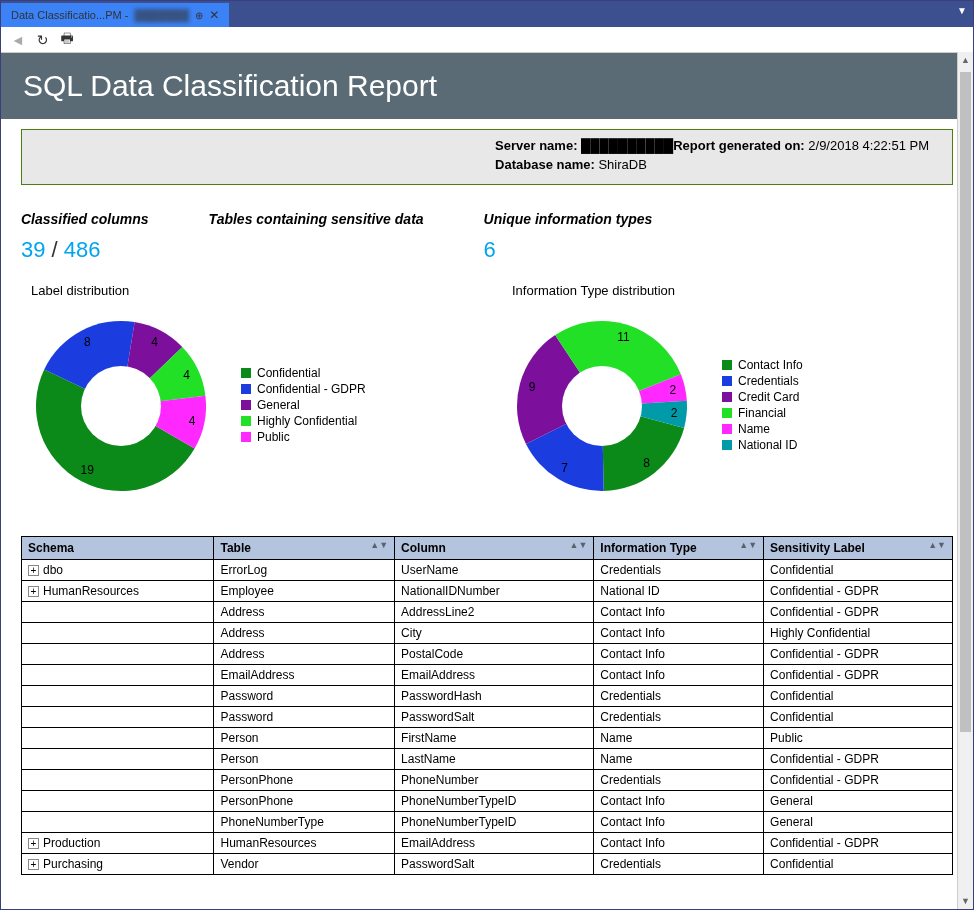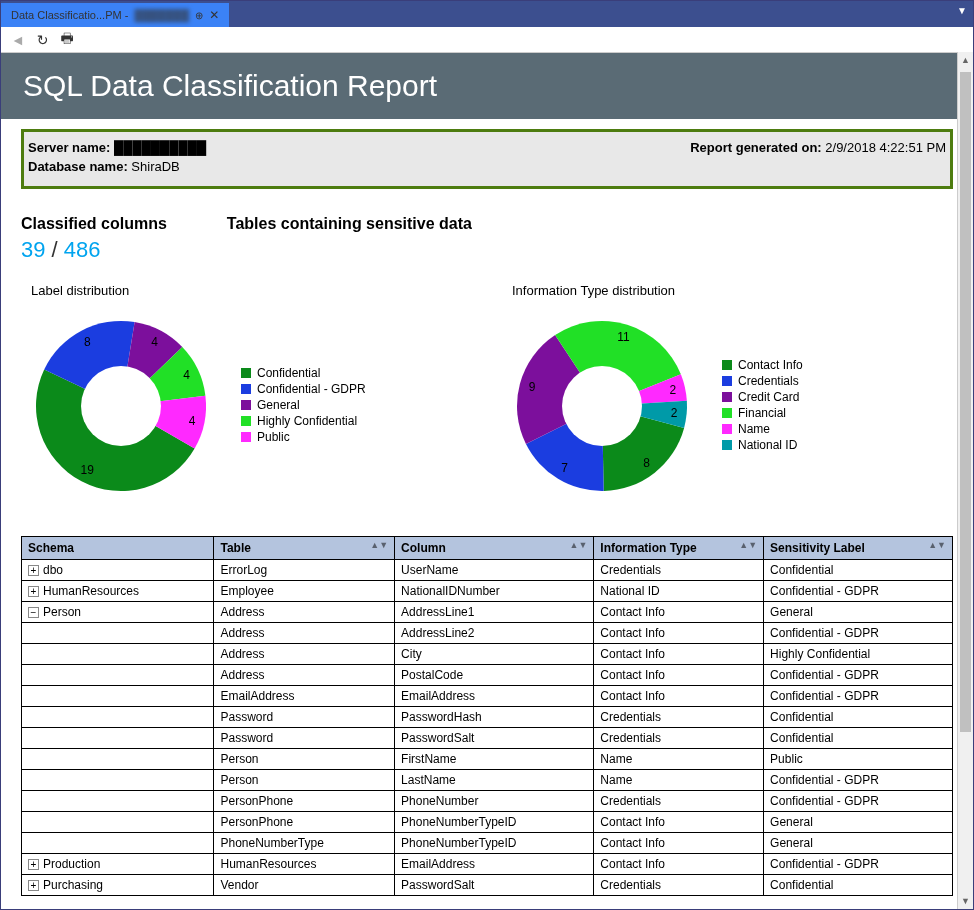--- a/index.html
+++ b/index.html
@@ -15,26 +15,26 @@
 .toolbar { height: 26px; display: flex; align-items: center; gap: 12px; padding: 0 10px; border-bottom: 1px solid #ccc; }
 .toolbar .icon { font-size: 14px; cursor: pointer; color: #333; }
 .toolbar .icon.back { color: #aaa; }
 .header { background: #5a6b75; color: #fff; padding: 16px 22px; display: flex; justify-content: space-between; align-items: center; }
 .header h1 { font-weight: 300; font-size: 30px; }
 .mslogo { display: flex; align-items: center; gap: 10px; }
 .mslogo .sq { display: grid; grid-template-columns: 17px 17px; grid-template-rows: 17px 17px; gap: 2px; }
 .mslogo .sq div:nth-child(1){background:#f25022}.mslogo .sq div:nth-child(2){background:#7fba00}.mslogo .sq div:nth-child(3){background:#00a4ef}.mslogo .sq div:nth-child(4){background:#ffb900}
 .mslogo .txt { font-size: 22px; font-weight: 600; }
 .content { padding: 10px 20px; }
-.infobox { background: #e8e8e8; border: 3px solid #4d7c0f; padding: 8px 4px; display: flex; justify-content: space-between; font-size: 13px; }
+.infobox { background: #e8e8e8; border: 1px solid #4d7c0f; padding: 8px 23px; display: flex; justify-content: flex-end; font-size: 13px; }
 .infobox .left div { margin-bottom: 4px; }
 .infobox b { font-weight: bold; }
 .stats { display: flex; gap: 60px; margin: 26px 0 20px; }
-.stat .lab { font-weight: bold; font-size: 16px; }
-.stat .val { font-size: 22px; color: #00a4ef; margin-top: 4px; }
+.stat .lab { font-weight: bold; font-size: 14px; font-style: italic; }
+.stat .val { font-size: 22px; color: #00a4ef; margin-top: 10px; }
 .stat .val .sep { color: #333; }
 .chartrow { display: flex; gap: 30px; margin-bottom: 30px; }
 .chartblock { flex: 1; }
 .chartblock .title { font-size: 13px; margin-bottom: 8px; margin-left: 10px; }
 .chartbody { display: flex; align-items: center; gap: 20px; }
 .donut { position: relative; width: 200px; height: 200px; }
 .donut svg { width: 200px; height: 200px; }
 .dlab { position: absolute; color: #000; font-size: 12px; font-weight: 500; transform: translate(-50%,-50%); }
 .legend { font-size: 12px; }
 .legend .row { display: flex; align-items: center; gap: 6px; margin-bottom: 2px; }
@@ -82,20 +82,24 @@
   </div>
 
   <div class="stats">
     <div class="stat">
       <div class="lab">Classified columns</div>
       <div class="val"><span>39</span> <span class="sep">/</span> <span>486</span></div>
     </div>
     <div class="stat">
       <div class="lab">Tables containing sensitive data</div>
     </div>
+    <div class="stat">
+      <div class="lab">Unique information types</div>
+      <div class="val"><span>6</span></div>
+    </div>
   </div>
 
   <div class="chartrow">
     <div class="chartblock">
       <div class="title">Label distribution</div>
       <div class="chartbody">
         <div class="donut" id="donut0"><svg viewBox="0 0 200 200">
               <path d="M 100 100 L 173.6121593216773 142.5 A 85 85 0 0 1 23.206713058117487 63.56113228074042 Z" fill="#0b8a1a"></path>
               <path d="M 100 100 L 23.206713058117487 63.56113228074042 A 85 85 0 0 1 113.63495887290955 16.100727675777392 Z" fill="#1b3de0"></path>
               <path d="M 100 100 L 113.63495887290955 16.100727675777392 A 85 85 0 0 1 161.30220802422417 41.11842995168398 Z" fill="#7c0f9c"></path>
@@ -188,27 +192,20 @@
           <td>Confidential</td>
         </tr>
         <tr>
           <td><span class="exp">+</span>HumanResources</td>
           <td>Employee</td>
           <td>NationalIDNumber</td>
           <td>National ID</td>
           <td>Confidential - GDPR</td>
         </tr>
         <tr>
-          <td><span class="exp">−</span>Person</td>
-          <td>Address</td>
-          <td>AddressLine1</td>
-          <td>Contact Info</td>
-          <td>General</td>
-        </tr>
-        <tr>
           <td></td>
           <td>Address</td>
           <td>AddressLine2</td>
           <td>Contact Info</td>
           <td>Confidential - GDPR</td>
         </tr>
         <tr>
           <td></td>
           <td>Address</td>
           <td>City</td>

